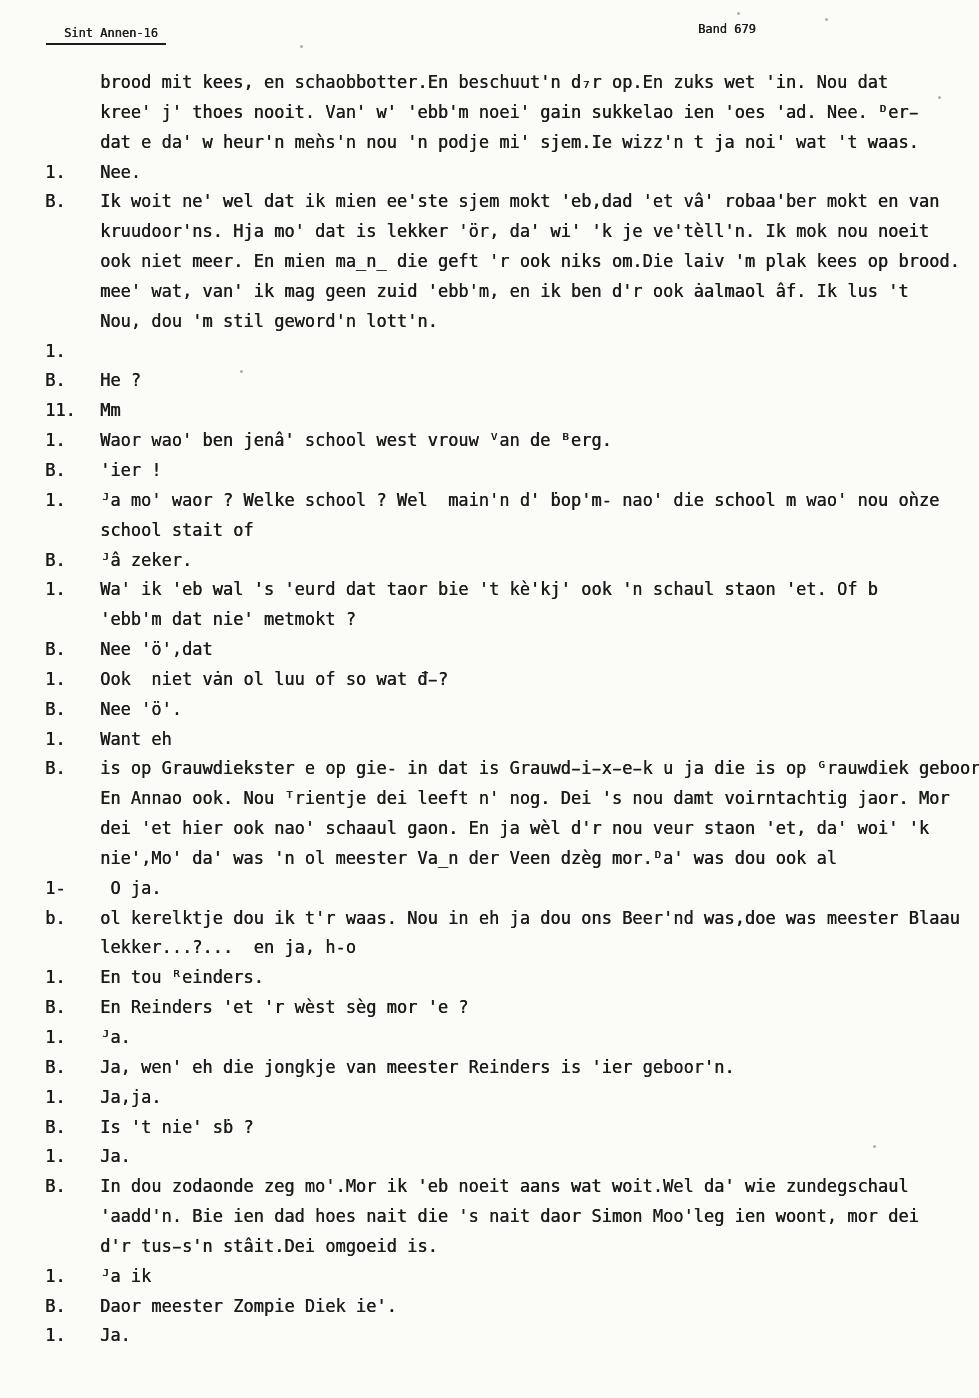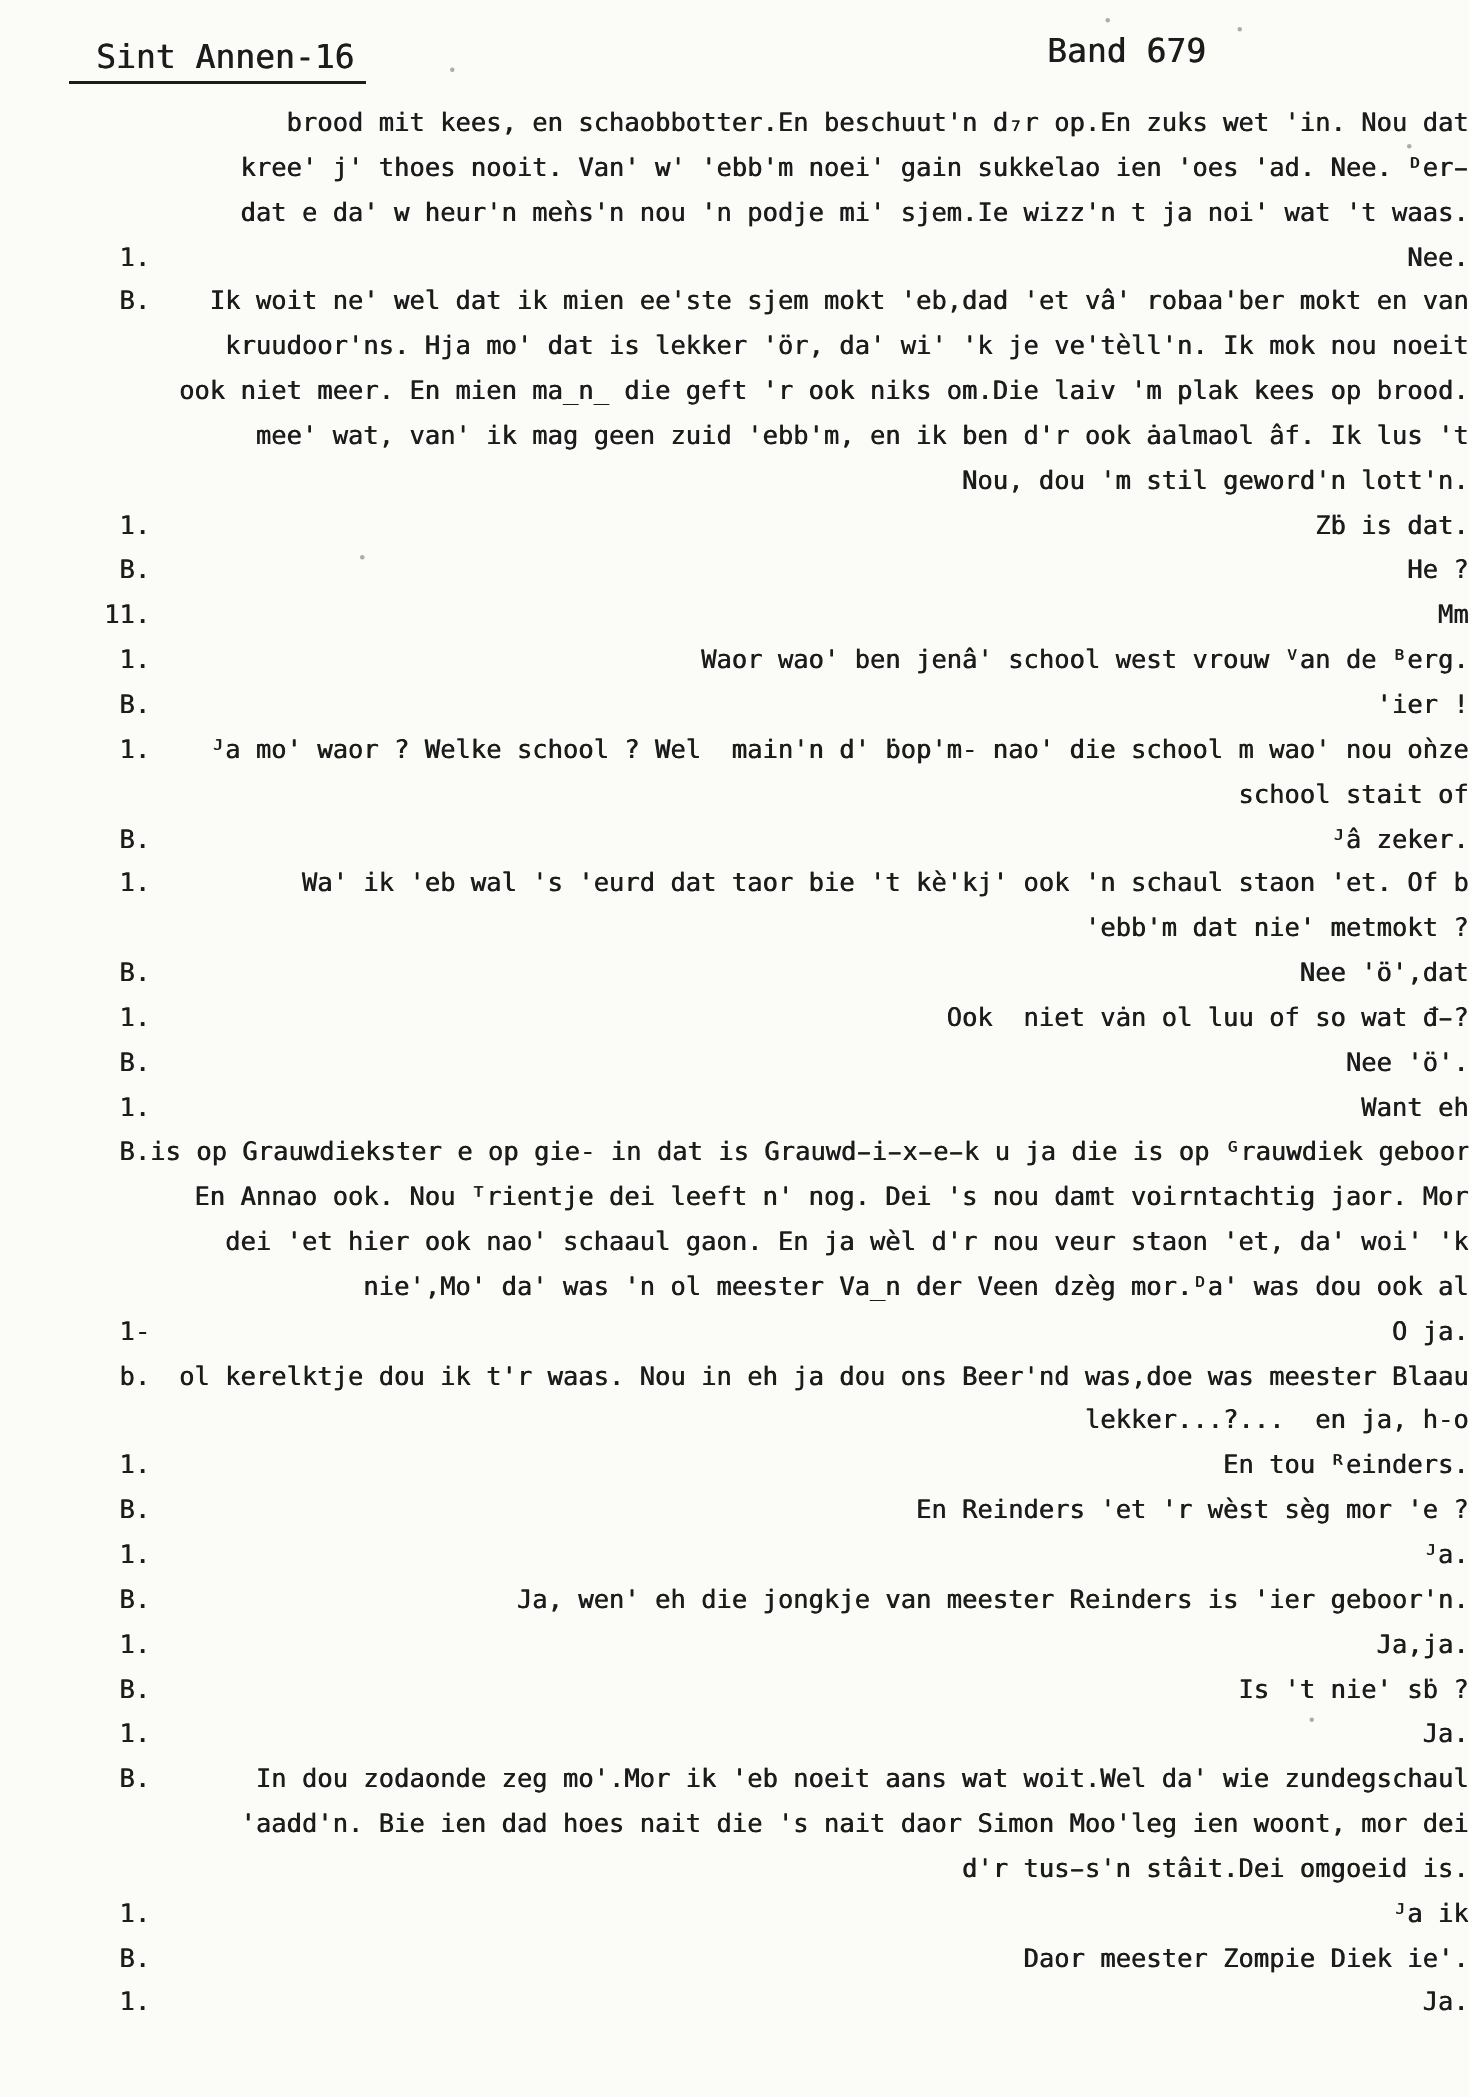--- a/index.html
+++ b/index.html
@@ -5,35 +5,35 @@
   html,body{margin:0;padding:0;}
   body{
     width:979px;height:1398px;
     background:#fbfbf8;
     font-family:"DejaVu Sans Mono", monospace;
     color:#1c1c1c;
     overflow:hidden;
   }
   .page{position:relative;width:979px;height:1398px;background:#fbfbf8;}
   .scan-speck{position:absolute;width:3px;height:3px;border-radius:50%;background:#8a8a8a;opacity:.7;}
-  .header{position:relative;padding-top:26px;height:26px;font-size:22px;}
+  .header{position:relative;padding-top:26px;height:26px;font-size:12px;}
   .doc-title{
     position:absolute;left:46px;top:26px;
     padding:0 8px 3px 18px;
     border-bottom:2.5px solid #1c1c1c;
     white-space:pre;
     text-shadow:.4px 0 0 currentColor;
   }
   .band-label{
     position:absolute;left:658px;top:22px;white-space:pre;
     text-shadow:.4px 0 0 currentColor;
     margin-left:40px;
   }
   .body{margin-top:16px;}
-  .row{display:flex;align-items:flex-start;text-align:right;}
+  .row{display:flex;align-items:flex-start;}
   .label{
     flex:none;width:55px;margin-left:45px;
     font-size:17px;line-height:29.85px;white-space:pre;
     text-shadow:.4px 0 0 currentColor;
   }
   .text{flex:1;min-width:0;}
   .line{
     font-size:17px;line-height:29.85px;white-space:pre;
     text-shadow:.4px 0 0 currentColor;
     overflow:hidden;
@@ -79,23 +79,20 @@
           <div class="text">
             <div class="line">Ik woit ne' wel dat ik mien ee'ste sjem mokt 'eb,dad 'et vâ' robaa'ber mokt en van</div>
             <div class="line">kruudoor'ns. Hja mo' dat is lekker 'ör, da' wi' 'k je ve'tèll'n. Ik mok nou noeit</div>
             <div class="line">ook niet meer. En mien ma̲n̲ die geft 'r ook niks om.Die laiv 'm plak kees op brood.</div>
             <div class="line">mee' wat, van' ik mag geen zuid 'ebb'm, en ik ben d'r ook ȧalmaol âf. Ik lus 't</div>
             <div class="line">Nou, dou 'm stil geword'n lott'n.</div>
           </div>
         </div>
         <div class="row">
           <div class="label">1.</div>
-          <div class="text">
-            <div class="line">Zḃ is dat.</div>
-          </div>
         </div>
         <div class="row">
           <div class="label">B.</div>
           <div class="text">
             <div class="line">He ?</div>
           </div>
         </div>
         <div class="row">
           <div class="label">11.</div>
           <div class="text">

